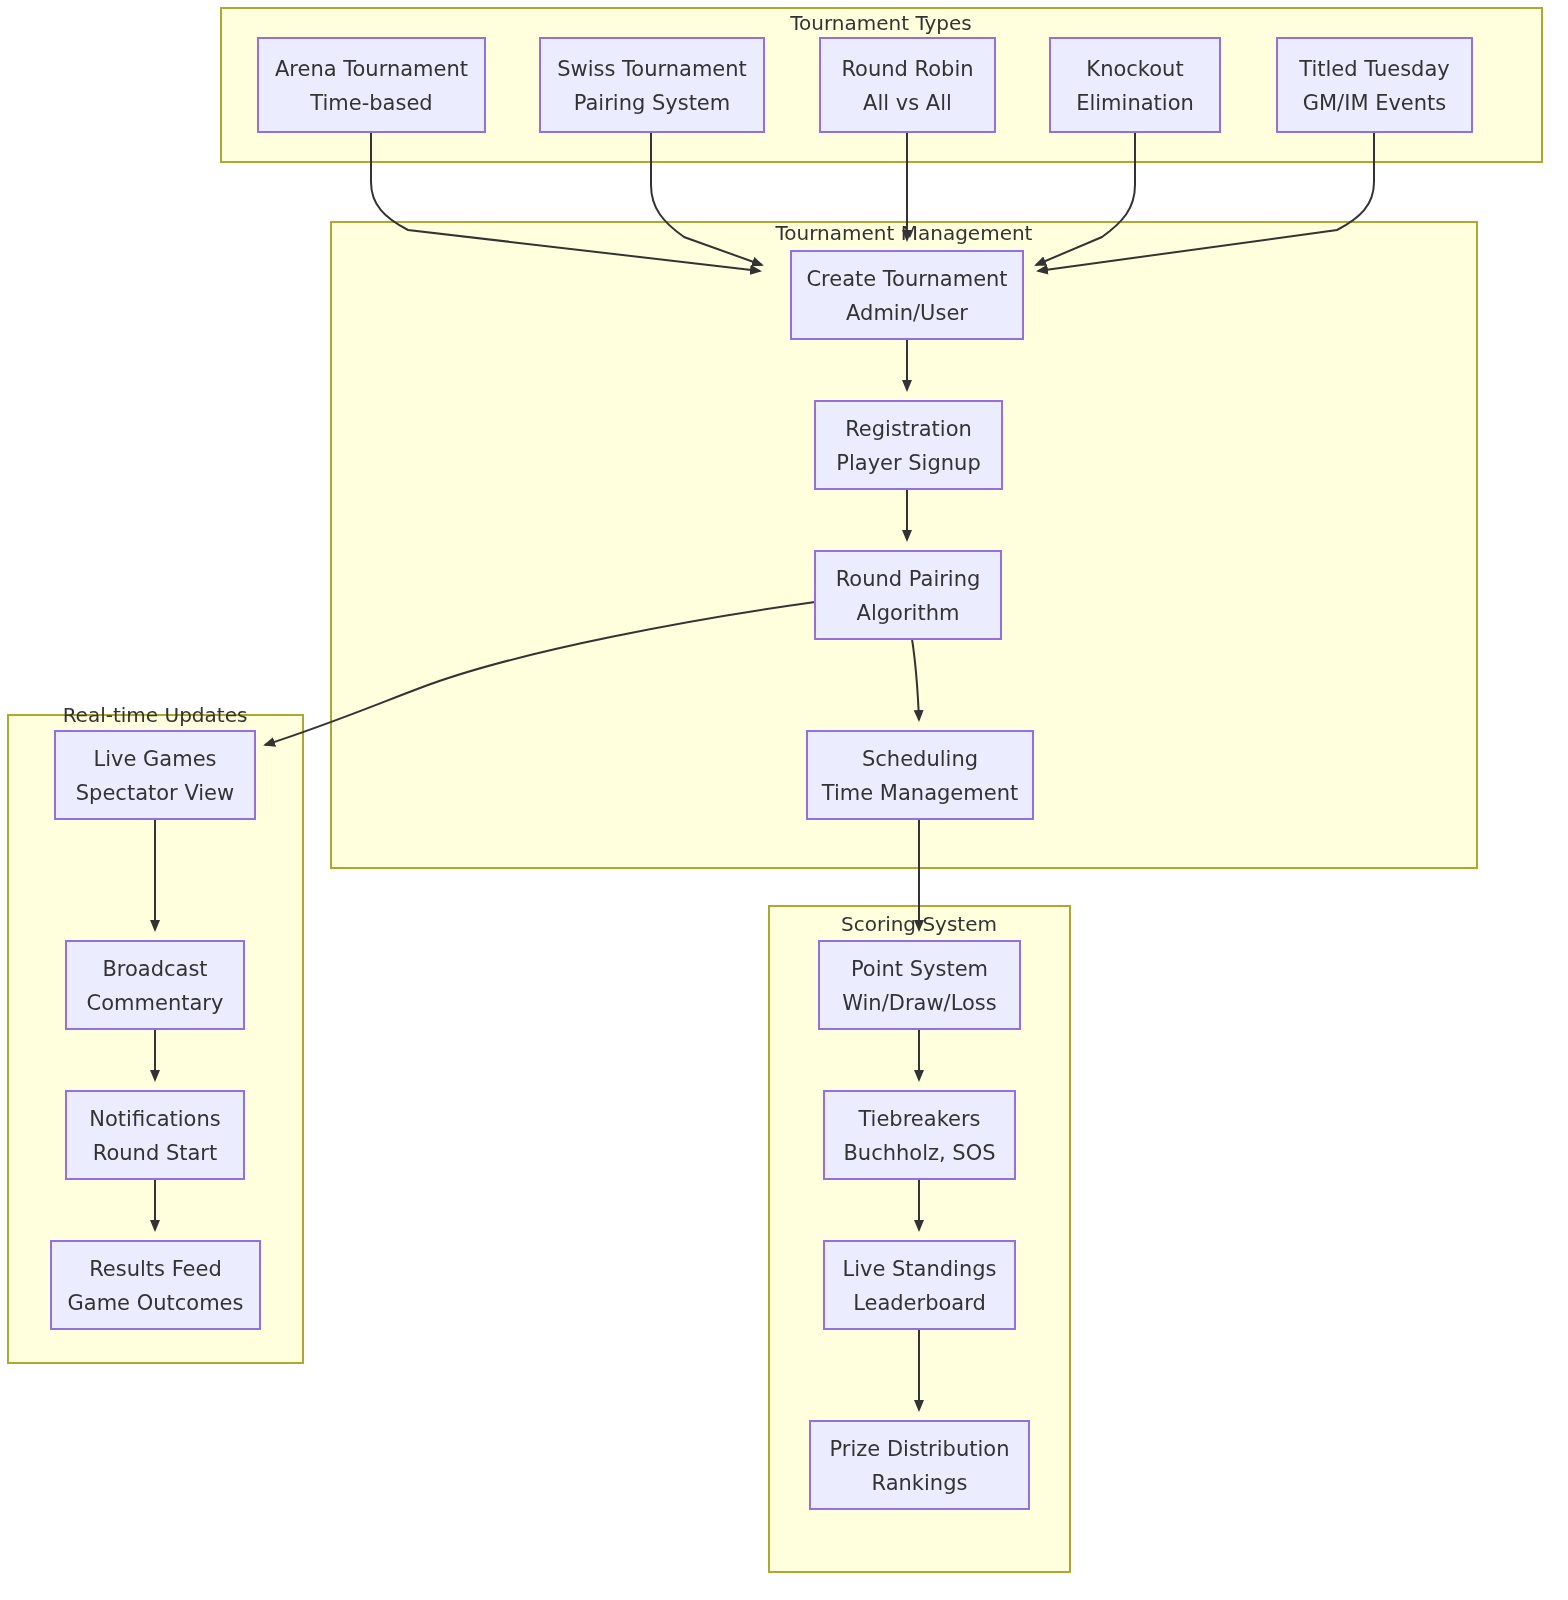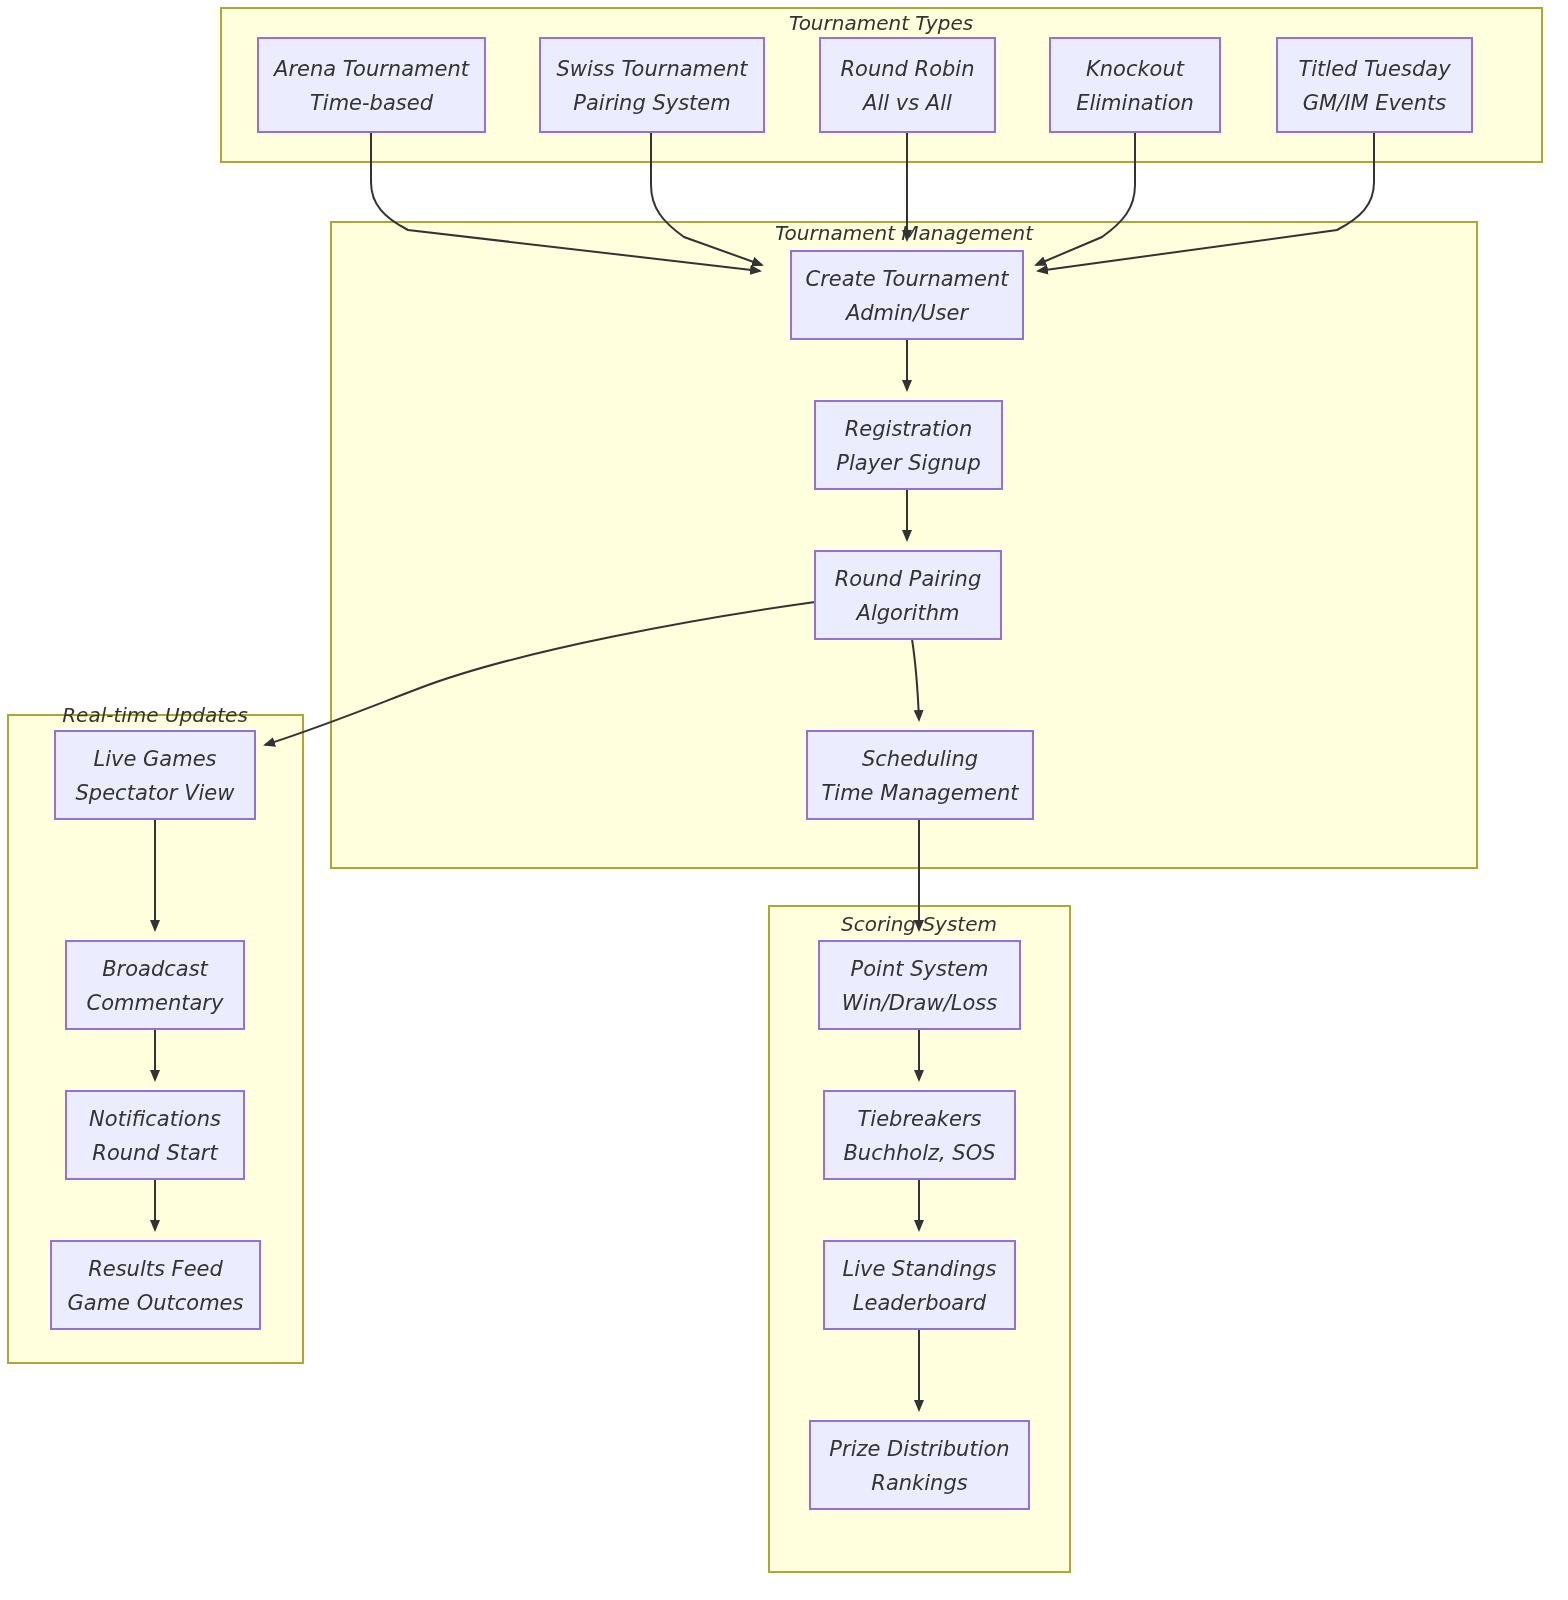--- a/index.html
+++ b/index.html
@@ -11,21 +11,20 @@
   body {
     font-family: "DejaVu Sans", sans-serif;
     width: 1568px;
     height: 1600px;
     overflow: hidden;
   }
   #diagram-root {
     position: relative;
     width: 1568px;
     height: 1600px;
-    font-style: italic;
   }
   svg.flowchart {
     display: block;
     width: 1568px;
     height: 1600px;
   }
   .cluster-rect {
     fill: #ffffde;
     stroke: #aaaa33;
     stroke-width: 2px;

